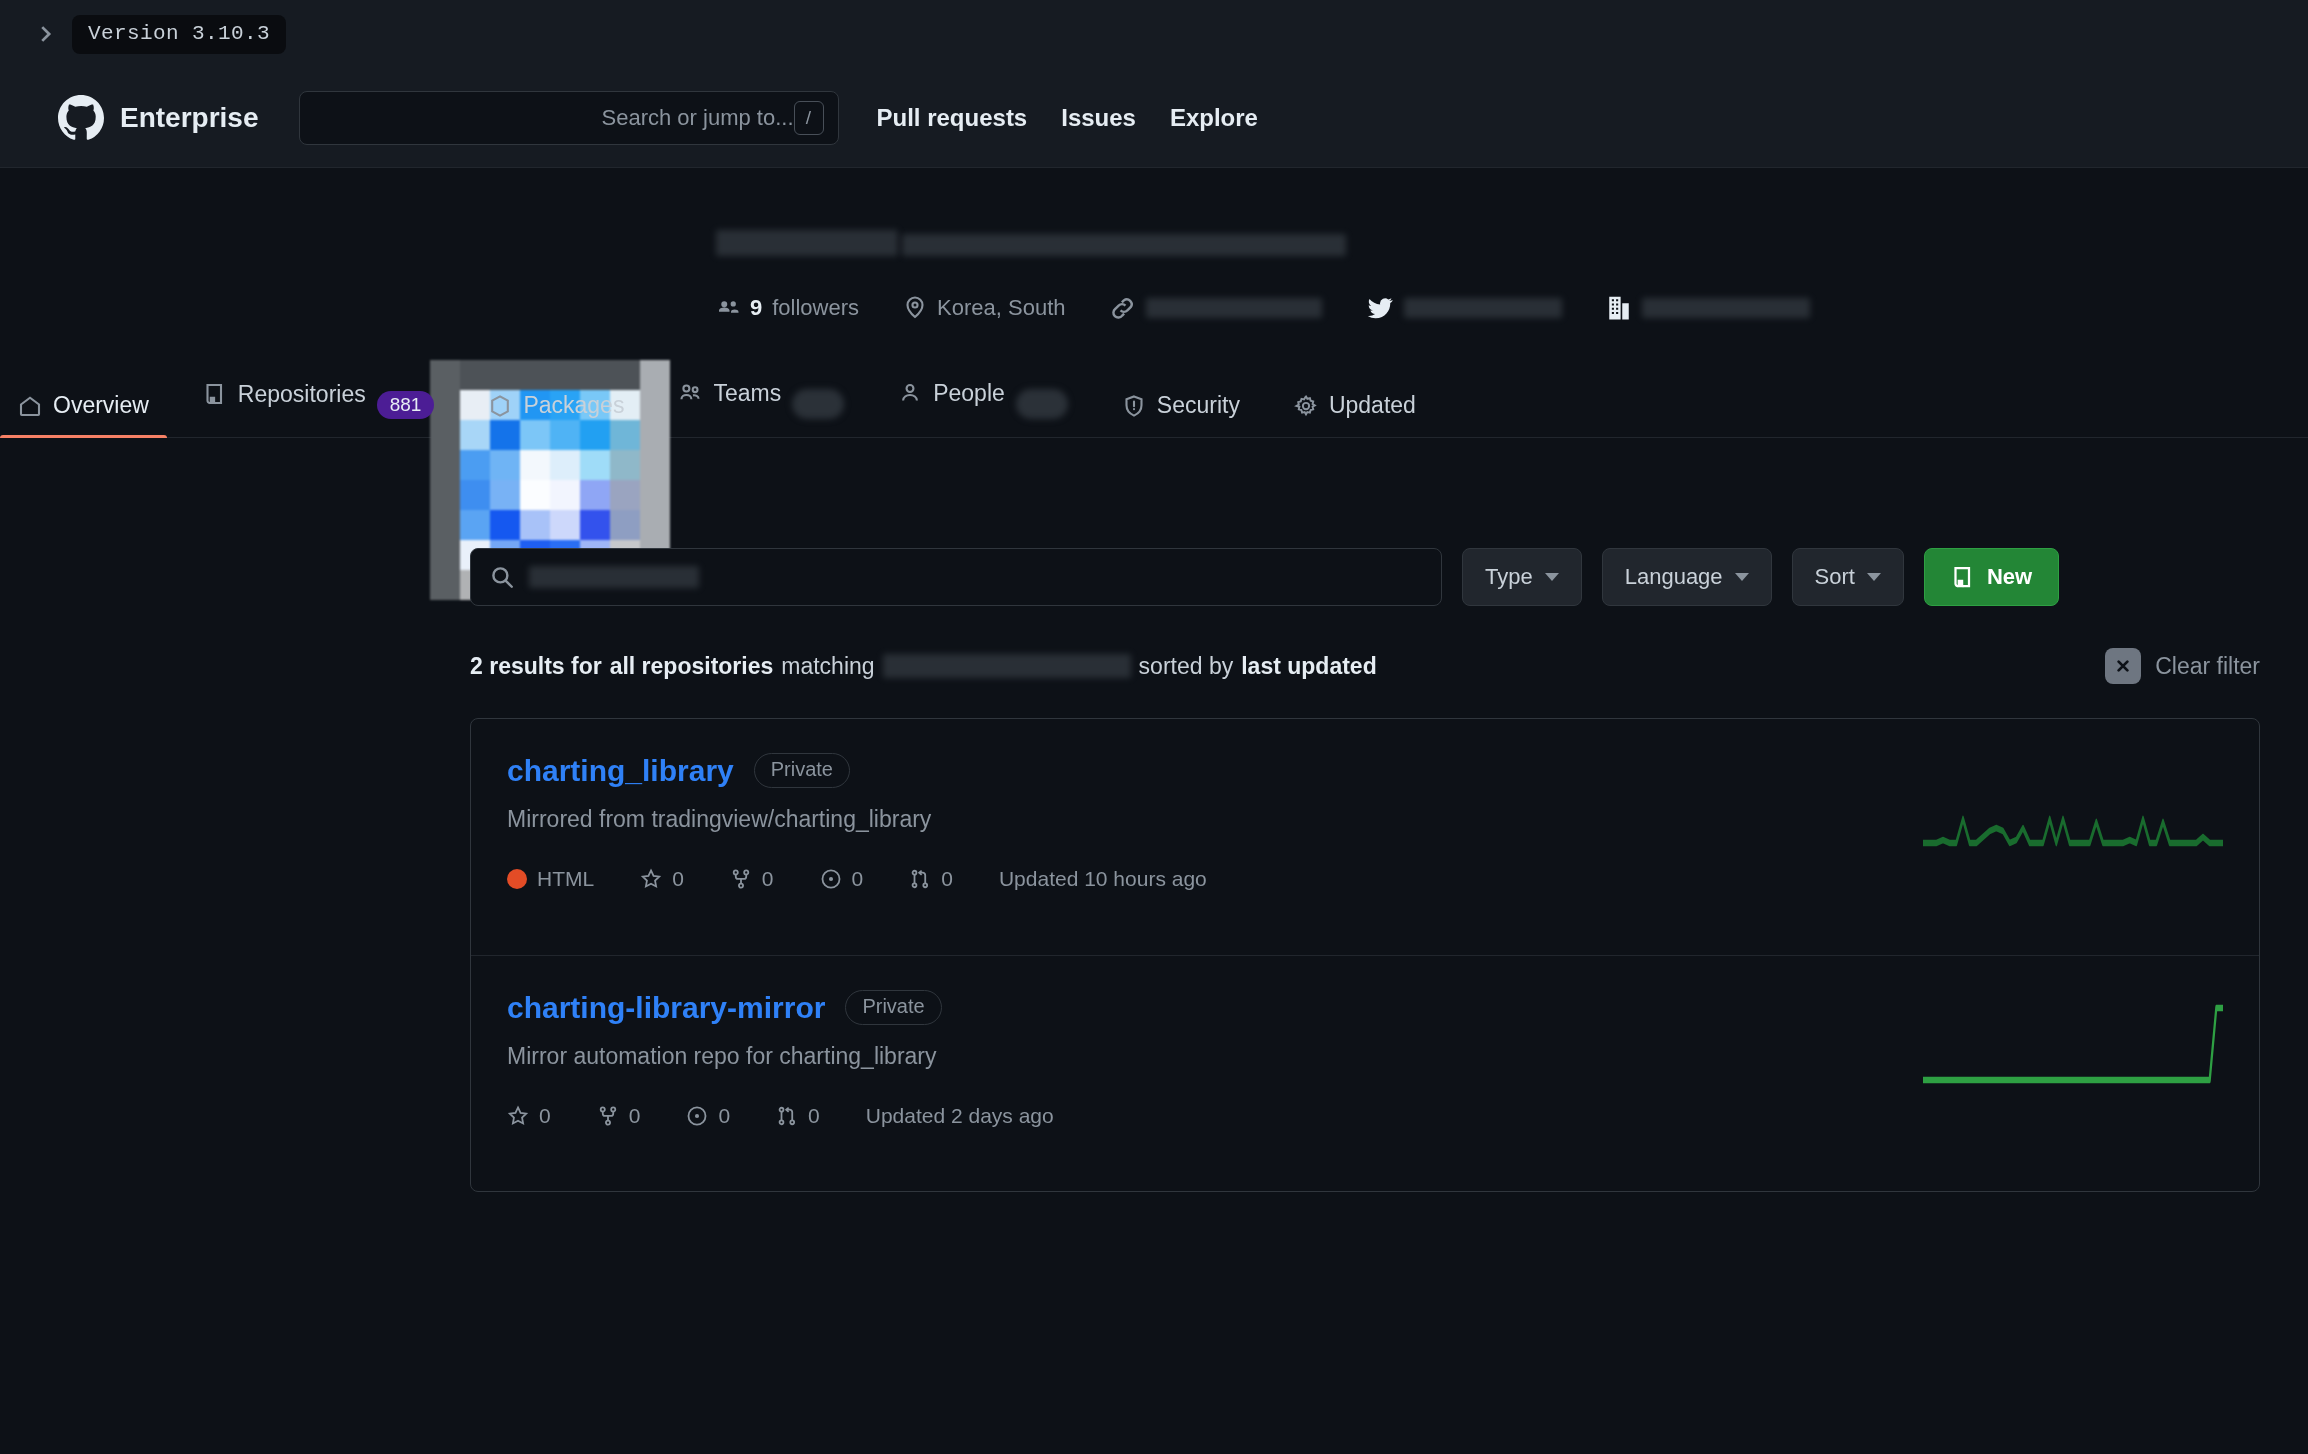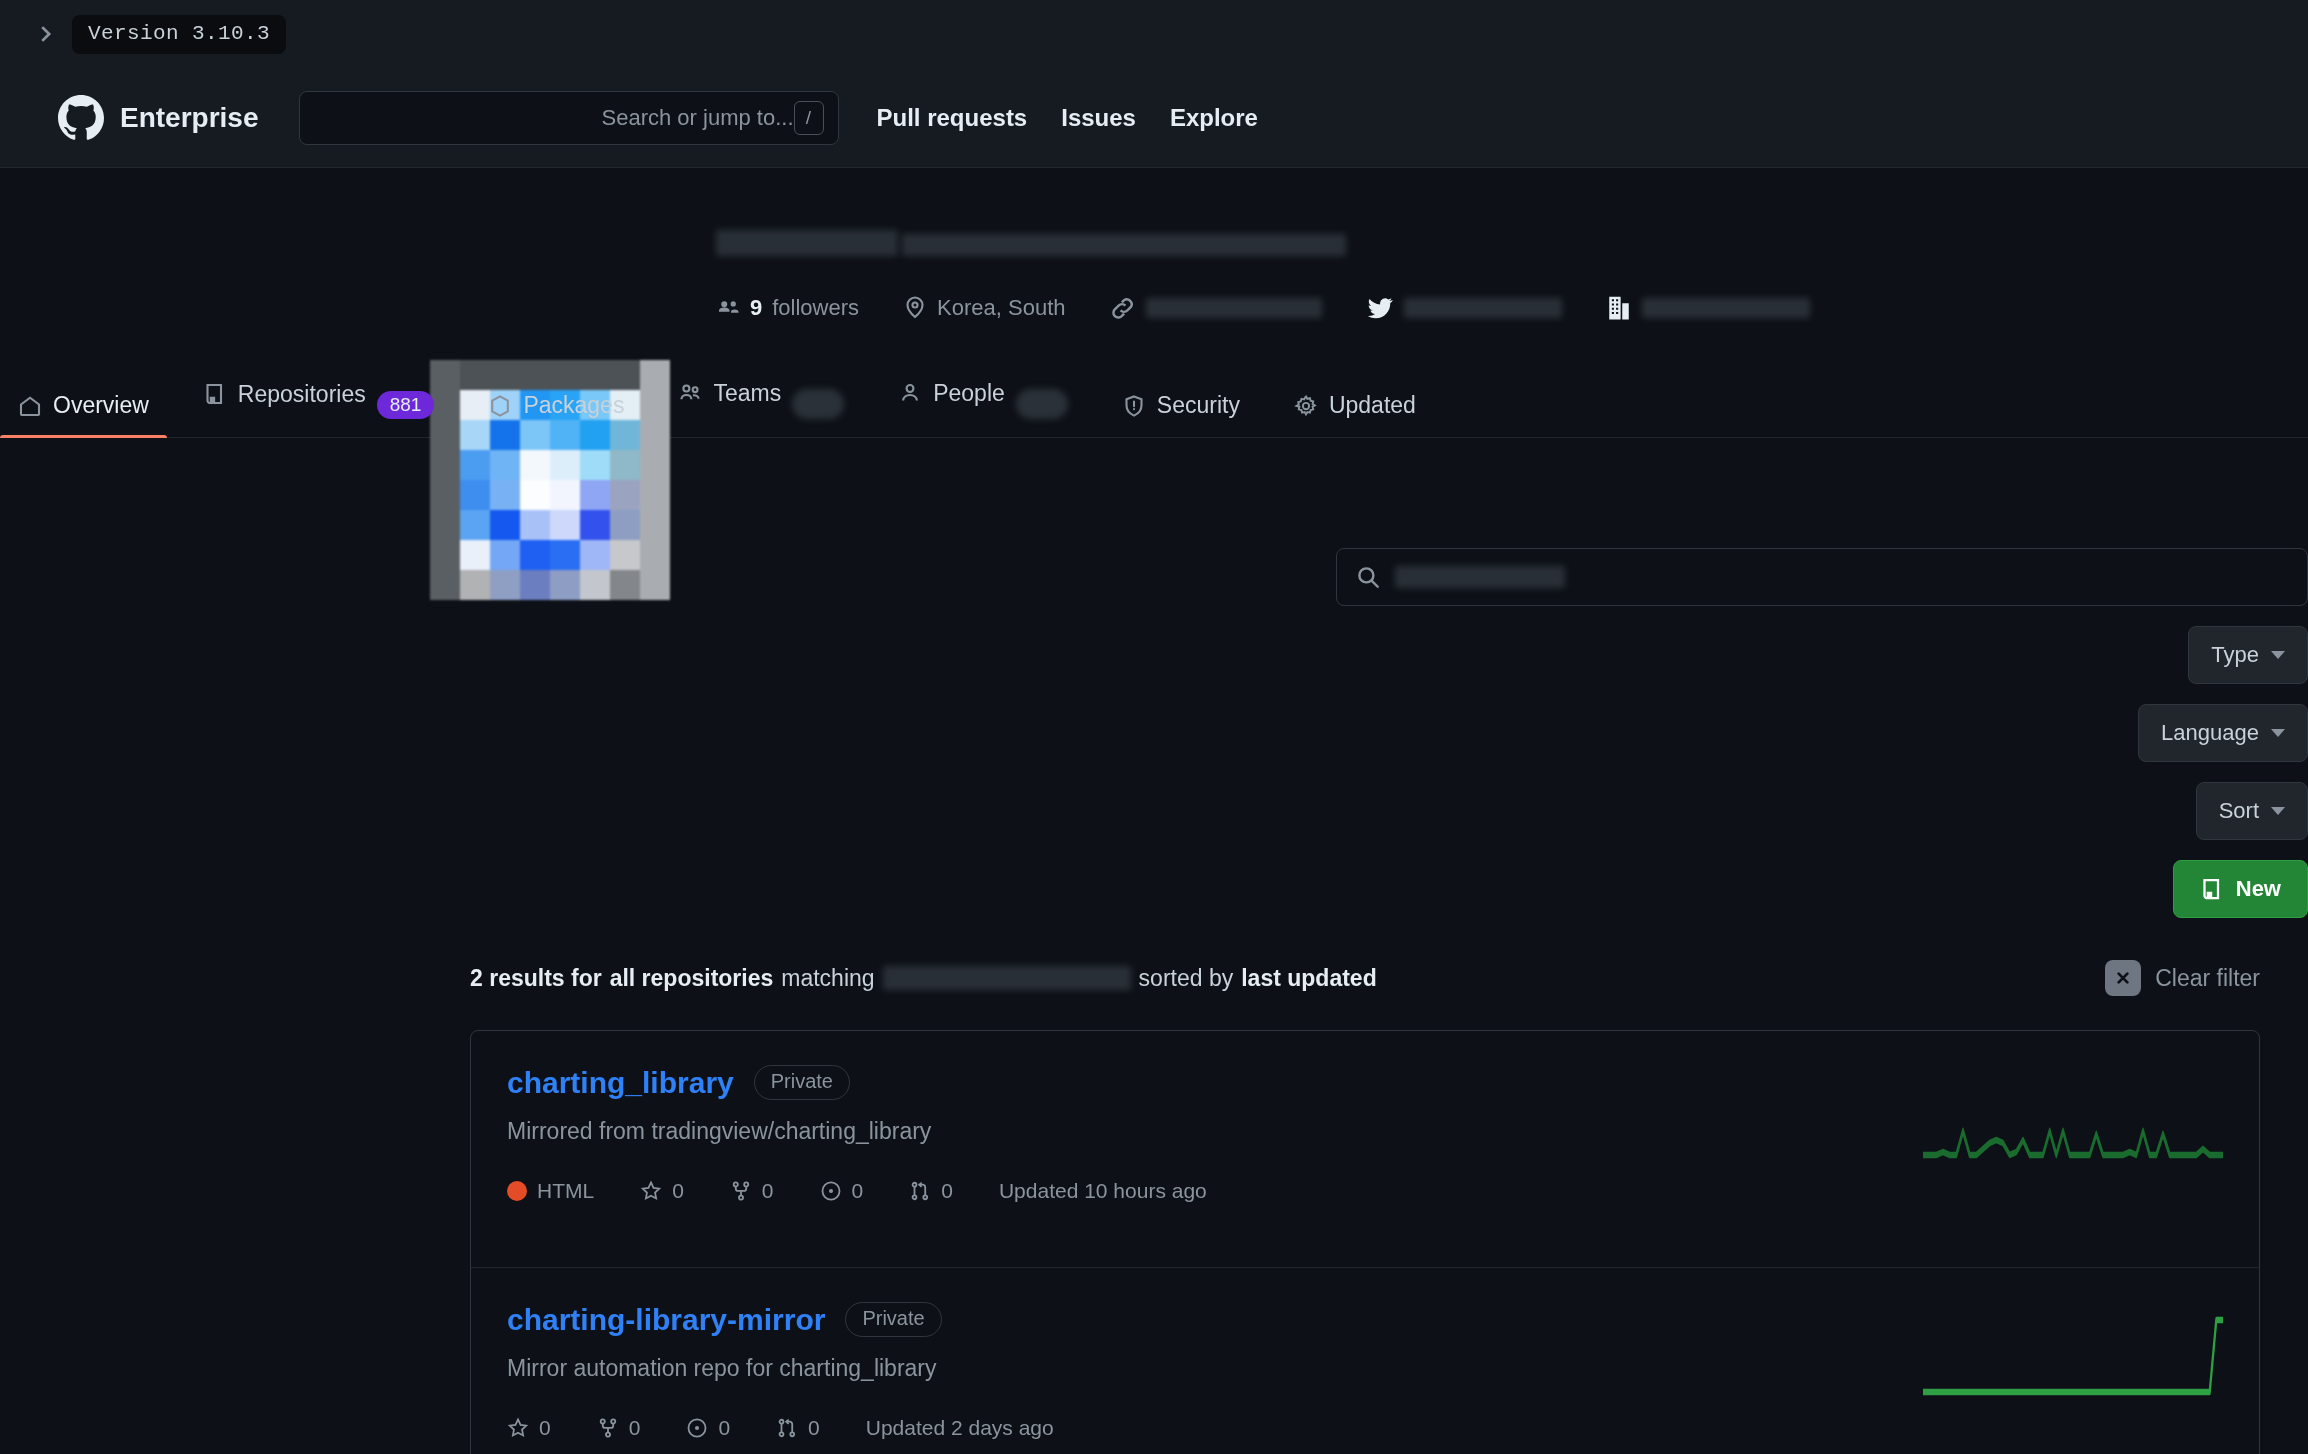--- a/index.html
+++ b/index.html
@@ -128,40 +128,39 @@
     position: relative;
     margin-right: 18px;
   }
   .tab.active { color: #e6edf3; font-weight: normal; }
   .tab.active::after {
     content: ""; position: absolute;
     left: 0; right: 0; bottom: -1px; height: 3px;
     background: #f78166; border-radius: 6px 6px 0 0;
   }
   .counter {
-    background: #6d28d9; color: #e6edf3;
+    background: #4c1d95; color: #e6edf3;
     border-radius: 18px; padding: 3px 13px;
     font-size: 19px;
     margin-top: 22px;
   }
   .counter.redacted {
     background: #2b3138; filter: blur(3px);
     width: 52px; height: 30px; padding: 0;
   }
 
   
   .repo-section { padding-left: 470px; padding-right: 0; margin-top: 40px; }
   .sec-head {
     display: flex; align-items: center; gap: 14px;
     font-size: 28px; color: #e6edf3;
   }
   .filters {
-    display: flex; align-items: flex-end; gap: 20px;
+    display: flex; align-items: center; gap: 20px;
     margin-top: 38px;
-    flex-direction: column;
   }
   .repo-search {
     width: 972px; height: 58px;
     background: #0d1117;
     border: 1px solid #30363d;
     border-radius: 8px;
     display: flex; align-items: center;
     padding: 0 18px; gap: 14px;
     position: relative;
   }

